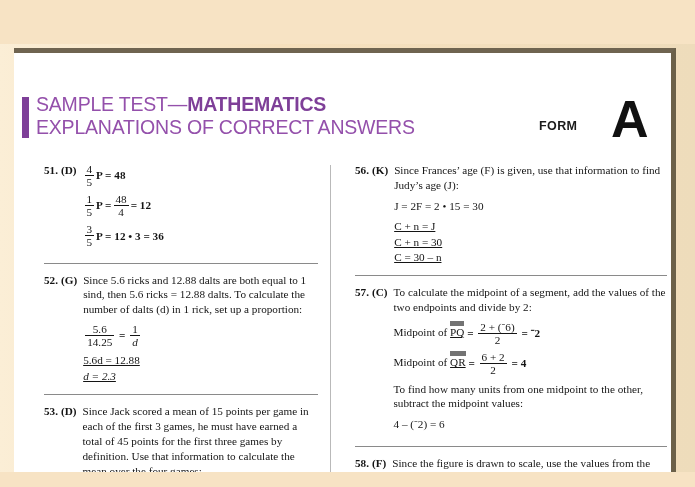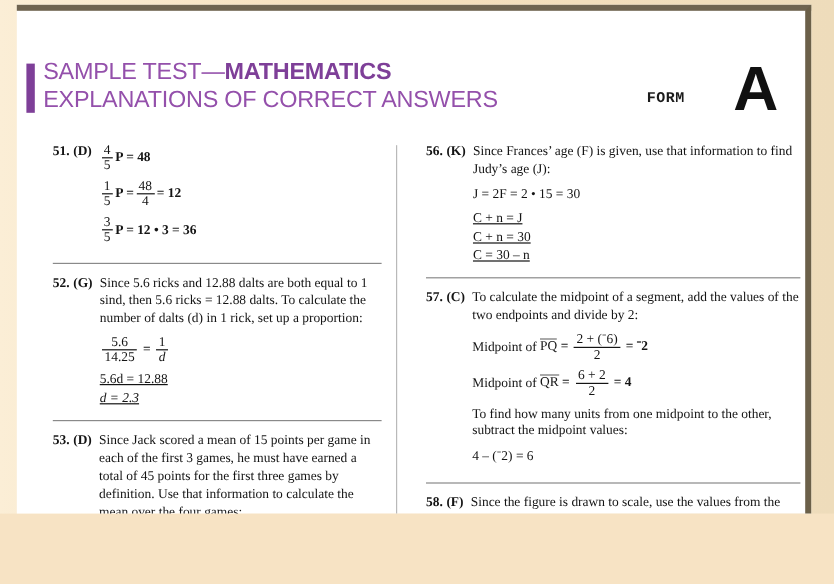--- a/index.html
+++ b/index.html
@@ -14,20 +14,21 @@
     font-family: "Liberation Serif", serif;
   }
 
   
   #scan {
     position: relative;
     width: 695px;
     height: 428px;
     background: linear-gradient(90deg,#fbeed6 0%, #f6e0bd 40%, #eedcbb 100%);
     overflow: hidden;
+    margin-top: 44px;
   }
 
   
   #page {
     position: absolute;
     left: 14px;
     top: 4px;
     width: 662px;
     height: 487px;
     background: #ffffff;
@@ -78,21 +79,21 @@
     position: absolute;
     left: 525px;
     top: 14px;
     width: 130px;
     height: 50px;
   }
   #form-label {
     position: absolute;
     left: 0;
     top: 22px;
-    font-family: Liberation Mono, monospace;
+    font-family: Liberation Sans, sans-serif;
     font-size: 12.5px;
     font-weight: bold;
     color: #1b1b1b;
     letter-spacing: 0.4px;
   }
   #form-letter {
     position: absolute;
     left: 72px;
     top: -4px;
     font-family: "Liberation Sans", sans-serif;
@@ -190,24 +191,25 @@
     border-bottom: 1px solid #141414;
   }
   .frac .den {
     display: block;
     padding: 0px 2px 0 2px;
   }
   .eqline { display: inline-block; vertical-align: middle; font-weight: bold; }
 
   
   .seg {
-    border-top: 1px solid #737373;
+    border-top: 5px solid #737373;
     padding-top: 0px;
     display: inline-block;
     line-height: 1.1;
+    text-decoration: underline;
   }
 
   em, .ital { font-style: italic; }
 </style>
 </head>
 <body>
 
 <div id="scan">
   <div id="page">
     <div id="page-inner">

